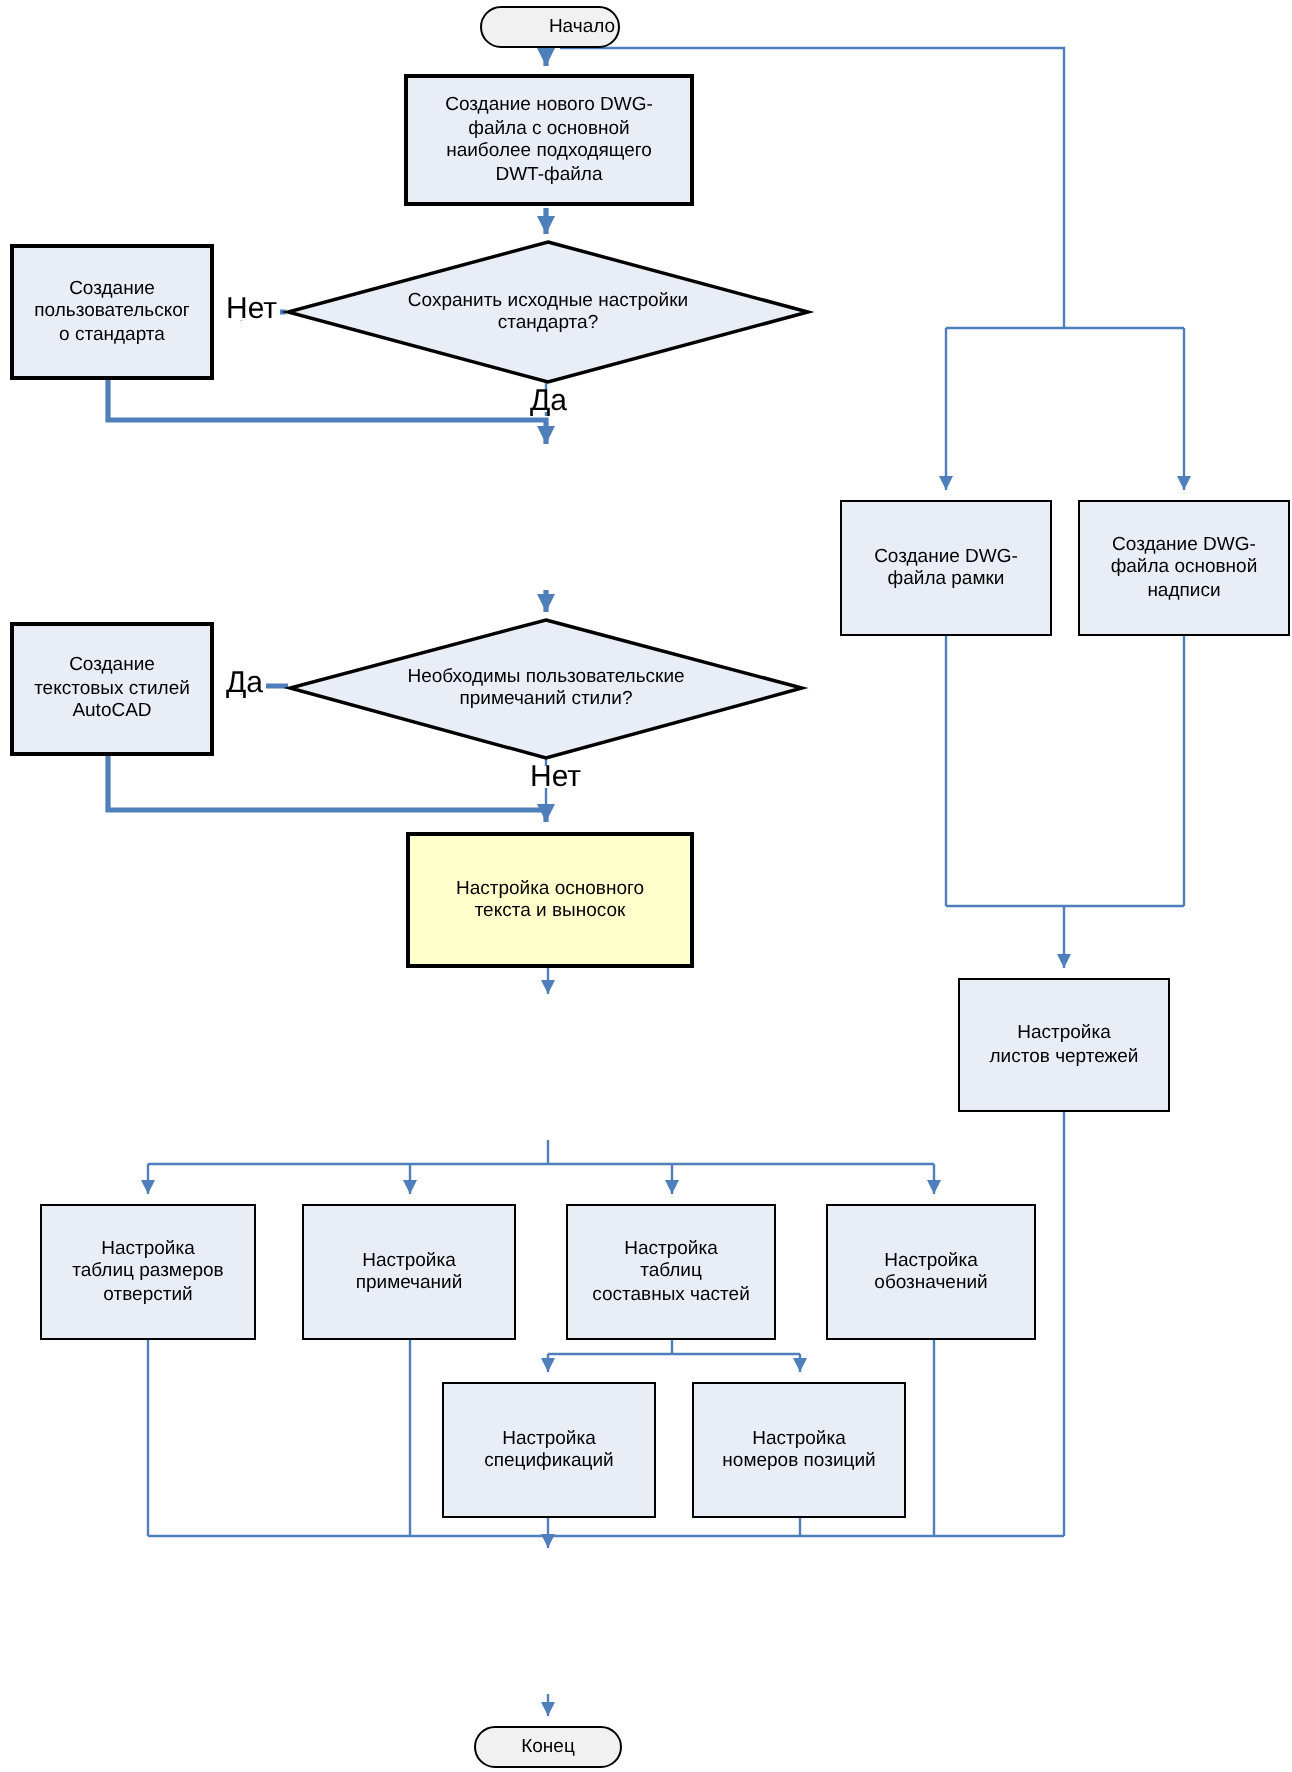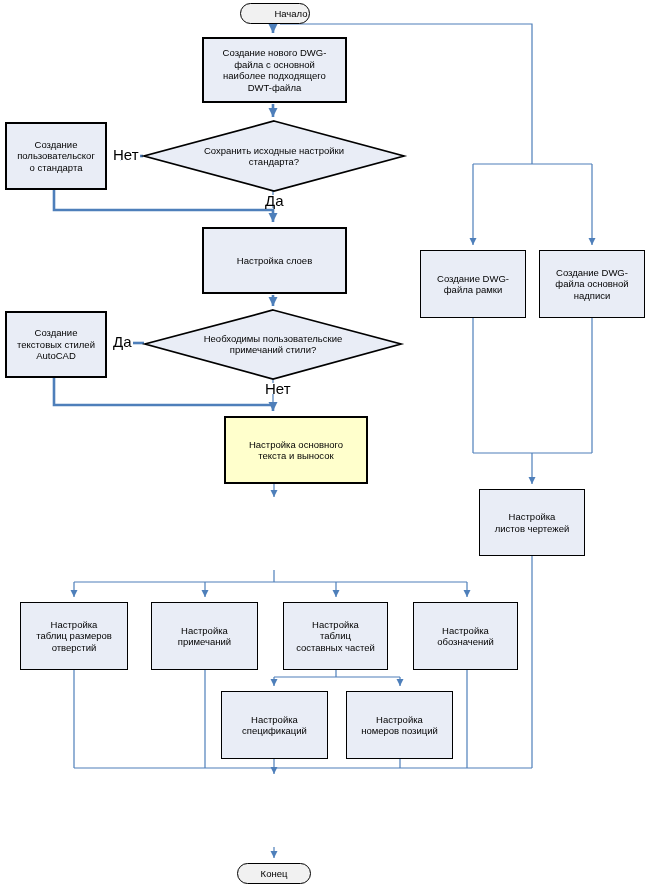--- a/index.html
+++ b/index.html
@@ -97,27 +97,26 @@
 
   <div class="node b2" style="left:202px;top:37px;width:145px;height:66px;">Создание нового DWG-
 файла с основной
 наиболее подходящего
 DWT-файла</div>
   <div class="dtext" style="left:154px;top:131px;width:240px;height:50px;text-align:center;">Сохранить исходные настройки
 стандарта?</div>
   <div class="node b2" style="left:5px;top:122px;width:102px;height:68px;">Создание
 пользовательског
 о стандарта</div>
-  <div class="node b2" style="left:202px;top:227px;width:145px;height:67px;">Настройка слоев</div>
   <div class="dtext" style="left:153px;top:319px;width:240px;height:50px;">Необходимы пользовательские
 примечаний стили?</div>
   <div class="node b2" style="left:5px;top:311px;width:102px;height:67px;">Создание
 текстовых стилей
 AutoCAD</div>
-  <div class="node b2 hl" style="left:203px;top:416px;width:144px;height:68px;margin-left:21px;">Настройка основного
+  <div class="node b2 hl" style="left:203px;top:416px;width:144px;height:68px;">Настройка основного
 текста и выносок</div>
 
   <div class="node" style="left:20px;top:602px;width:108px;height:68px;">Настройка
 таблиц размеров
 отверстий</div>
   <div class="node" style="left:151px;top:602px;width:107px;height:68px;">Настройка
 примечаний</div>
   <div class="node" style="left:283px;top:602px;width:105px;height:68px;">Настройка
 таблиц
 составных частей</div>

